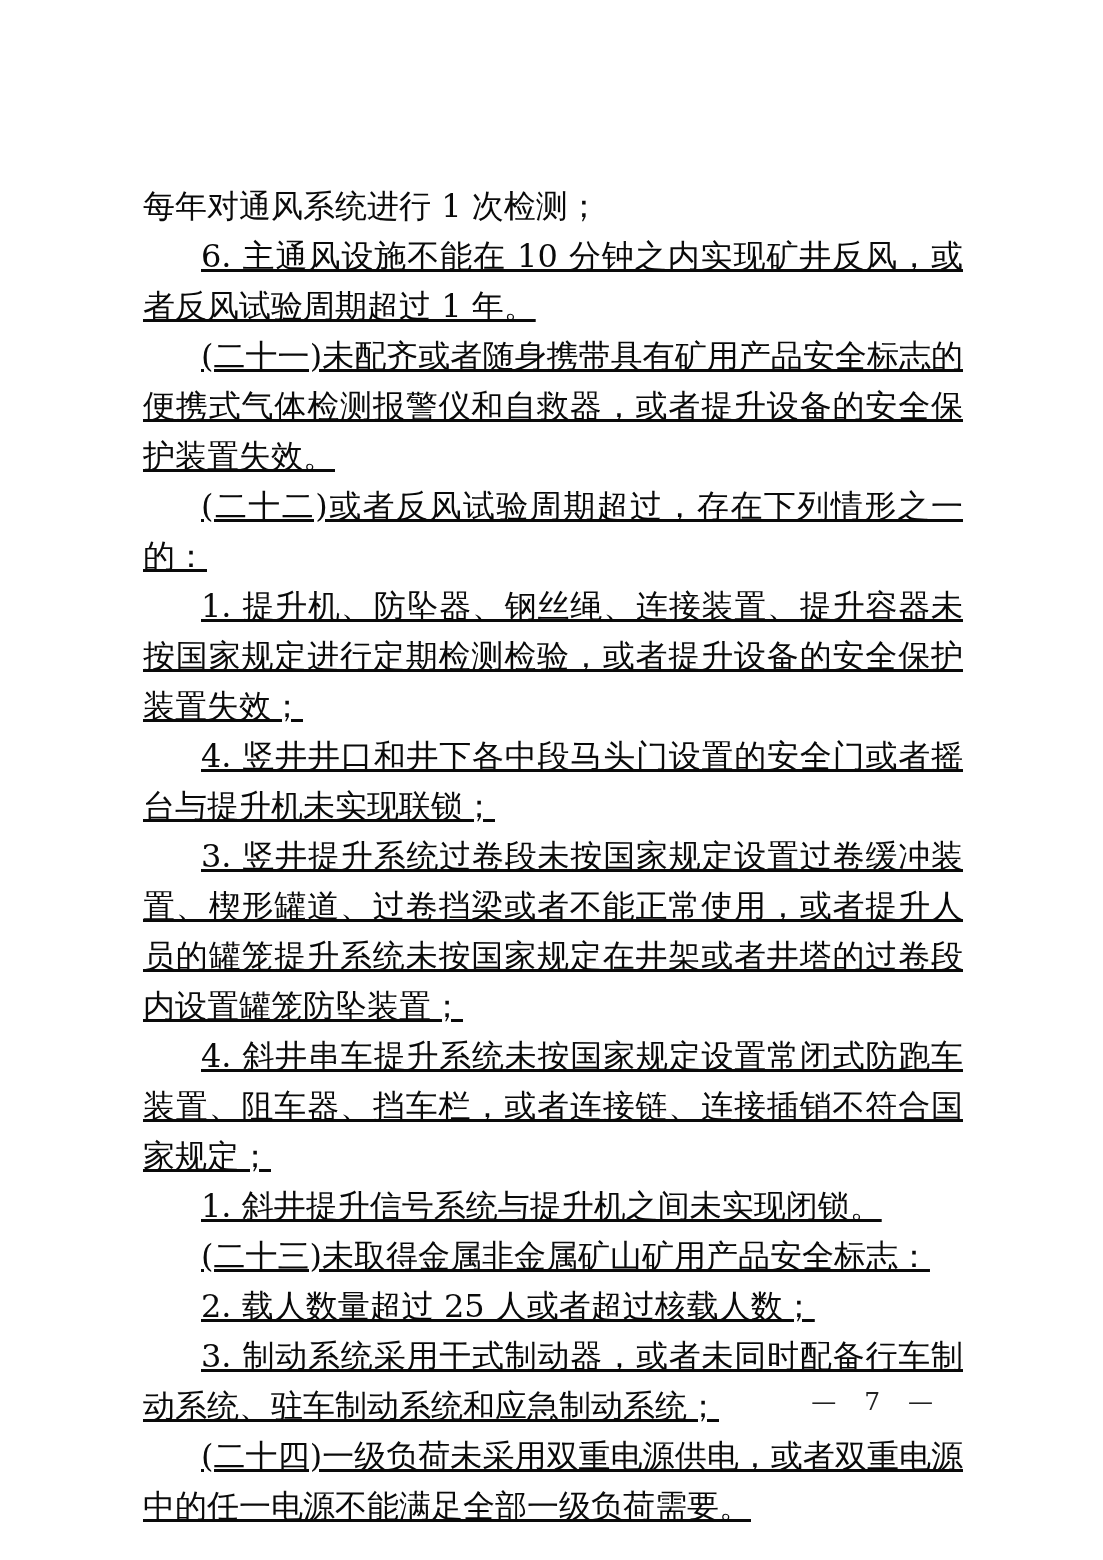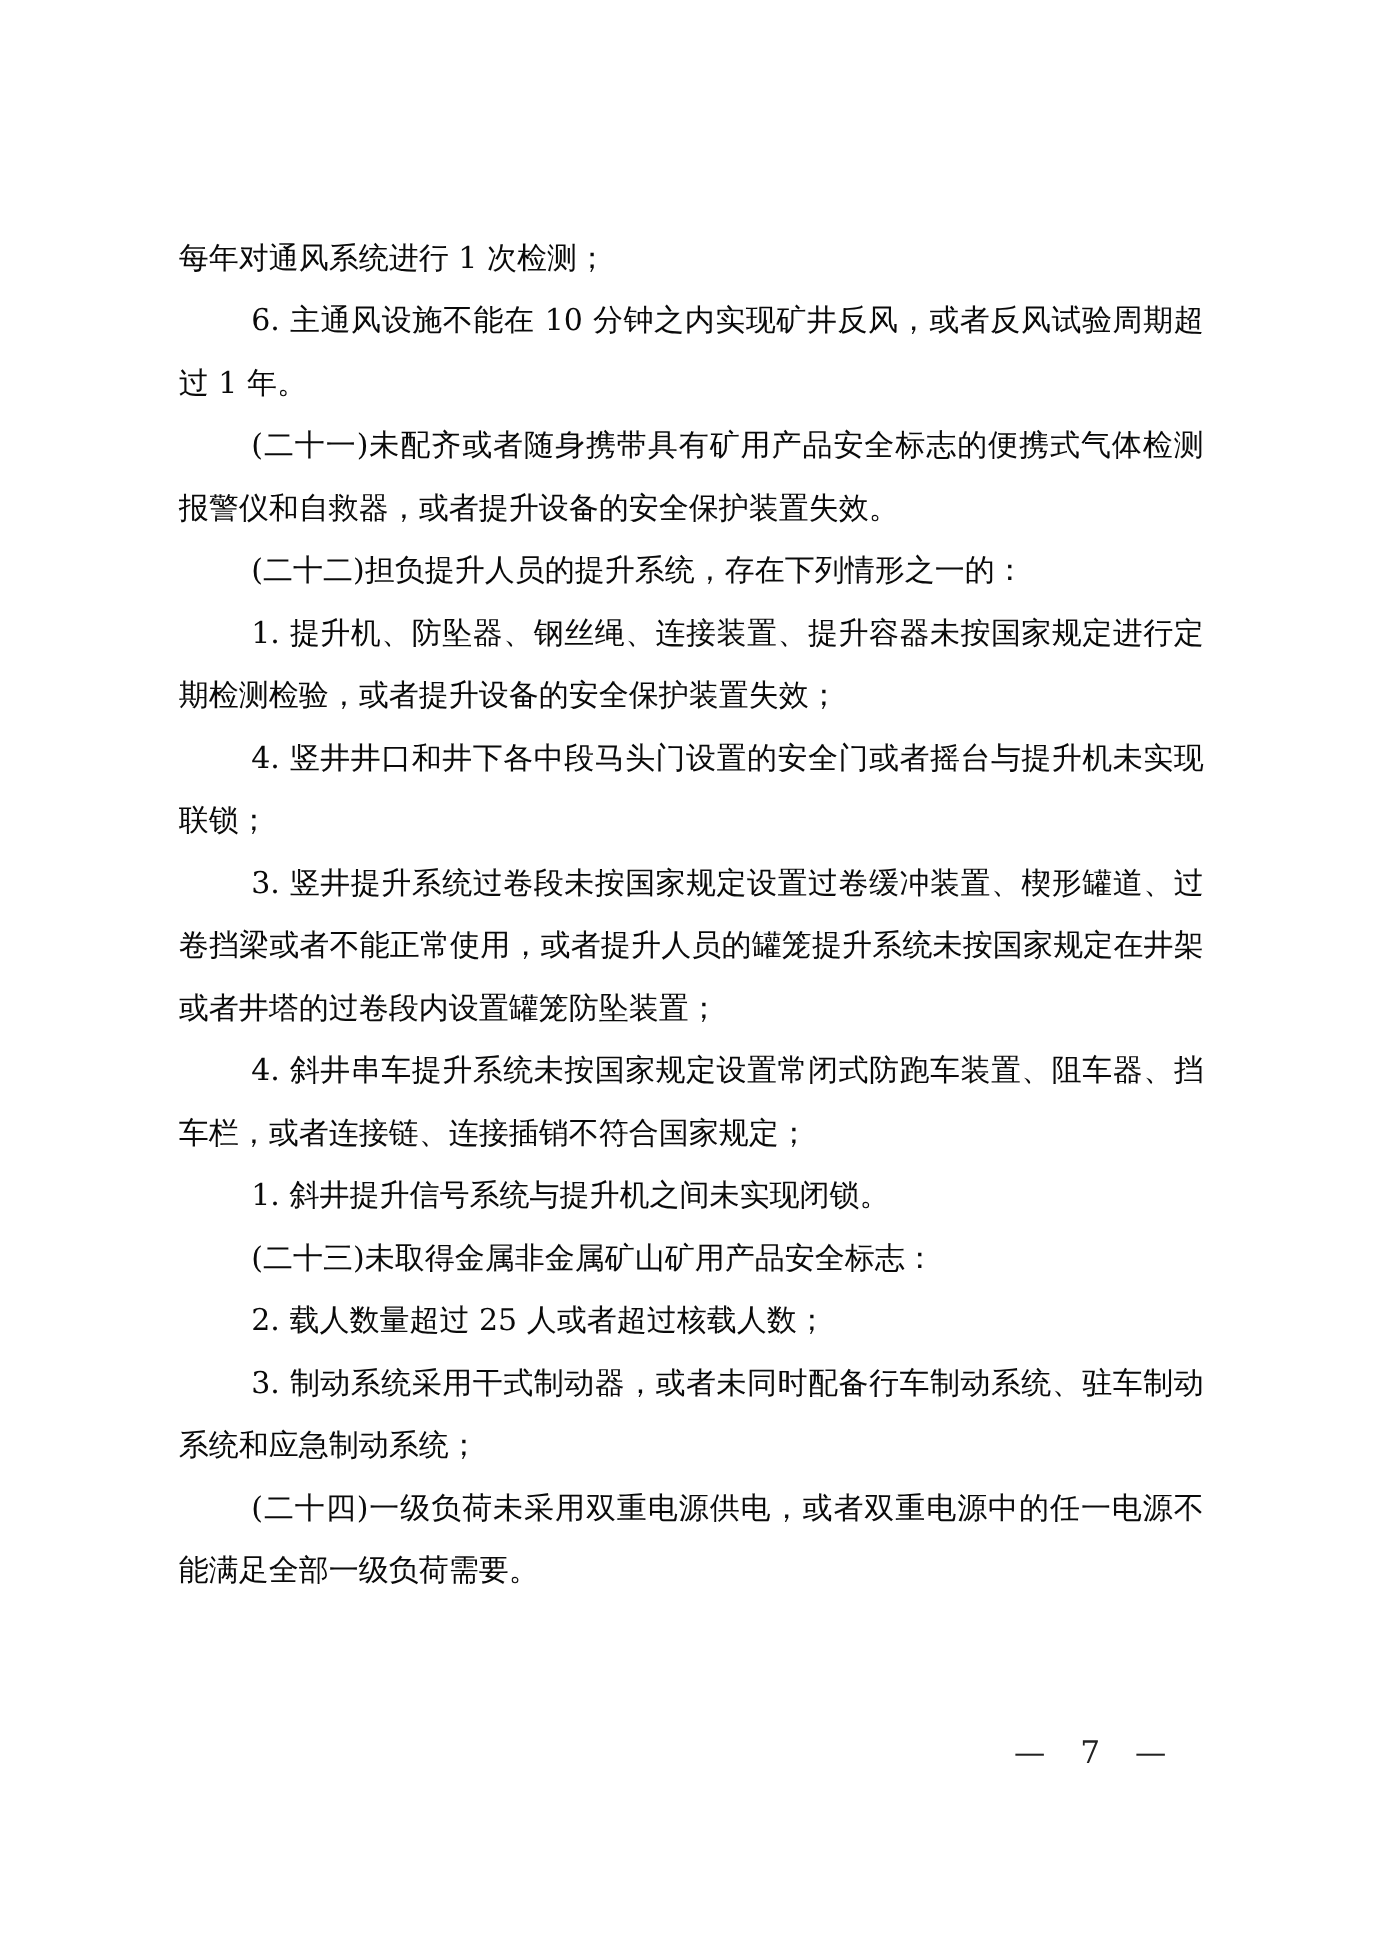--- a/index.html
+++ b/index.html
@@ -17,28 +17,29 @@
     color: #0a0a0a;
   }
   .body-text {
     position: absolute;
     left: 143px;
     top: 181px;
     width: 820px;
   }
   .para {
     margin: 0;
-    font-size: 24px;
+    font-size: 32px;
     line-height: 50px;
     text-align: justify;
     text-justify: inter-character;
     word-break: break-all;
   }
   .para.indent {
     text-indent: 58px;
+    text-decoration: underline;
   }
   .page-footer {
     position: absolute;
     top: 1387px;
     right: 168px;
     font-size: 25px;
     line-height: 30px;
     color: #222222;
     letter-spacing: 2px;
     word-spacing: 16px;
@@ -46,21 +47,21 @@
   }
 </style>
 </head>
 <body>
 
 <div class="page">
   <main class="body-text">
       <p class="para">每年对通风系统进行 1 次检测；</p>
       <p class="para indent">6. 主通风设施不能在 10 分钟之内实现矿井反风，或者反风试验周期超过 1 年。</p>
       <p class="para indent">(二十一)未配齐或者随身携带具有矿用产品安全标志的便携式气体检测报警仪和自救器，或者提升设备的安全保护装置失效。</p>
-      <p class="para indent">(二十二)担负提升人员的提升系统，存在下列情形之一的：</p>
+      <p class="para indent">(二十二)或者反风试验周期超过，存在下列情形之一的：</p>
       <p class="para indent">1. 提升机、防坠器、钢丝绳、连接装置、提升容器未按国家规定进行定期检测检验，或者提升设备的安全保护装置失效；</p>
       <p class="para indent">4. 竖井井口和井下各中段马头门设置的安全门或者摇台与提升机未实现联锁；</p>
       <p class="para indent">3. 竖井提升系统过卷段未按国家规定设置过卷缓冲装置、楔形罐道、过卷挡梁或者不能正常使用，或者提升人员的罐笼提升系统未按国家规定在井架或者井塔的过卷段内设置罐笼防坠装置；</p>
       <p class="para indent">4. 斜井串车提升系统未按国家规定设置常闭式防跑车装置、阻车器、挡车栏，或者连接链、连接插销不符合国家规定；</p>
       <p class="para indent">1. 斜井提升信号系统与提升机之间未实现闭锁。</p>
       <p class="para indent">(二十三)未取得金属非金属矿山矿用产品安全标志：</p>
       <p class="para indent">2. 载人数量超过 25 人或者超过核载人数；</p>
       <p class="para indent">3. 制动系统采用干式制动器，或者未同时配备行车制动系统、驻车制动系统和应急制动系统；</p>
       <p class="para indent">(二十四)一级负荷未采用双重电源供电，或者双重电源中的任一电源不能满足全部一级负荷需要。</p>
     </main>

